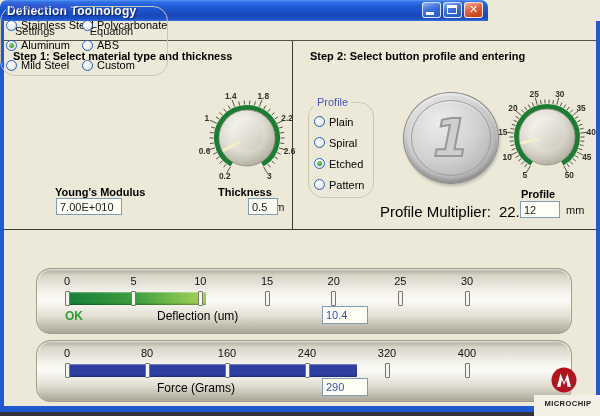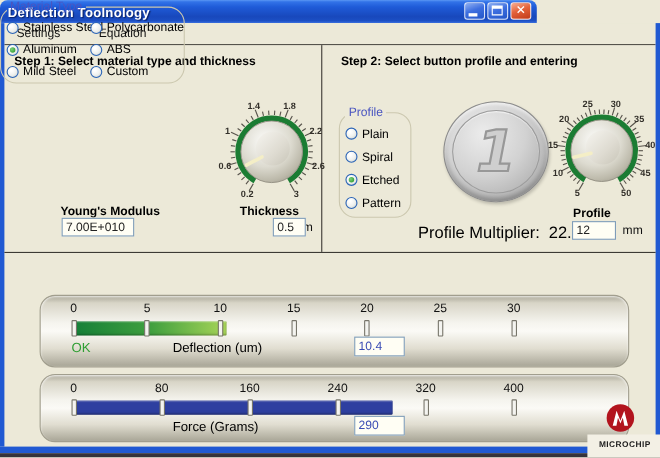--- a/index.html
+++ b/index.html
@@ -64,21 +64,21 @@
     background:linear-gradient(180deg,#a9a697 0%,#d8d5c7 10%,#f5f4ee 38%,#fbfaf6 50%,#e0ddd0 75%,#a9a697 100%);
     box-shadow:inset 0 1px 2px rgba(255,255,255,.8);}
   #gauge-deflection{top:268px;height:64px;}
   #gauge-force{top:340px;height:60px;}
   .gauge-scale{position:absolute;left:30px;top:6px;width:400px;height:40px;}
   .gauge-tick-label{position:absolute;top:0;transform:translateX(-50%);font-size:11px;color:#111;}
   .gauge-tick{position:absolute;top:16px;width:5px;height:15px;margin-left:-2.5px;background:#f4f4f0;
     border:1px solid #77756a;border-radius:1px;box-sizing:border-box;z-index:2;}
   .gauge-bar{position:absolute;left:0;top:17px;height:13px;z-index:1;border-radius:1px;
     box-shadow:inset 0 1px 1px rgba(255,255,255,.35),inset 0 -1px 2px rgba(0,0,0,.35);}
-  .gauge-status{position:absolute;left:28px;top:40px;font-size:12px;font-weight:normal;color:#2f9e33;}
+  .gauge-status{position:absolute;left:28px;top:40px;font-size:12px;font-weight:bold;color:#2f9e33;}
   .gauge-label{position:absolute;left:120px;top:40px;width:200px;text-align:left;font-size:12px;color:#000;}
   .gauge .xp-input{left:285px;top:37px;width:46px;height:18px;color:#3a4cb4;}
   
   .logo-patch{position:absolute;left:534px;top:395px;width:66px;height:21px;background:#f3f0e5;z-index:4;}
   svg.logo{position:absolute;left:538px;top:366px;width:60px;height:48px;z-index:5;overflow:visible;}
   .hidden-defs{position:absolute;width:0;height:0;}
 </style>
 </head>
 <body>
 

